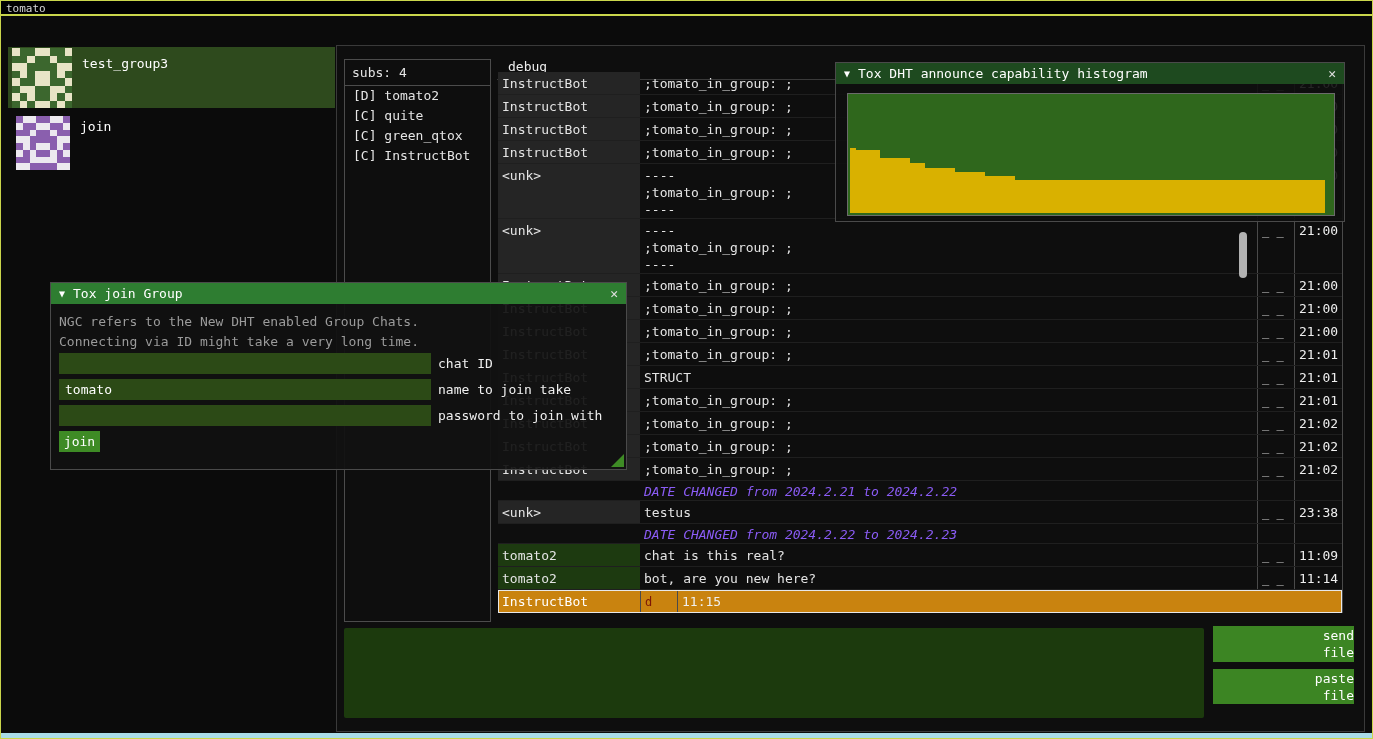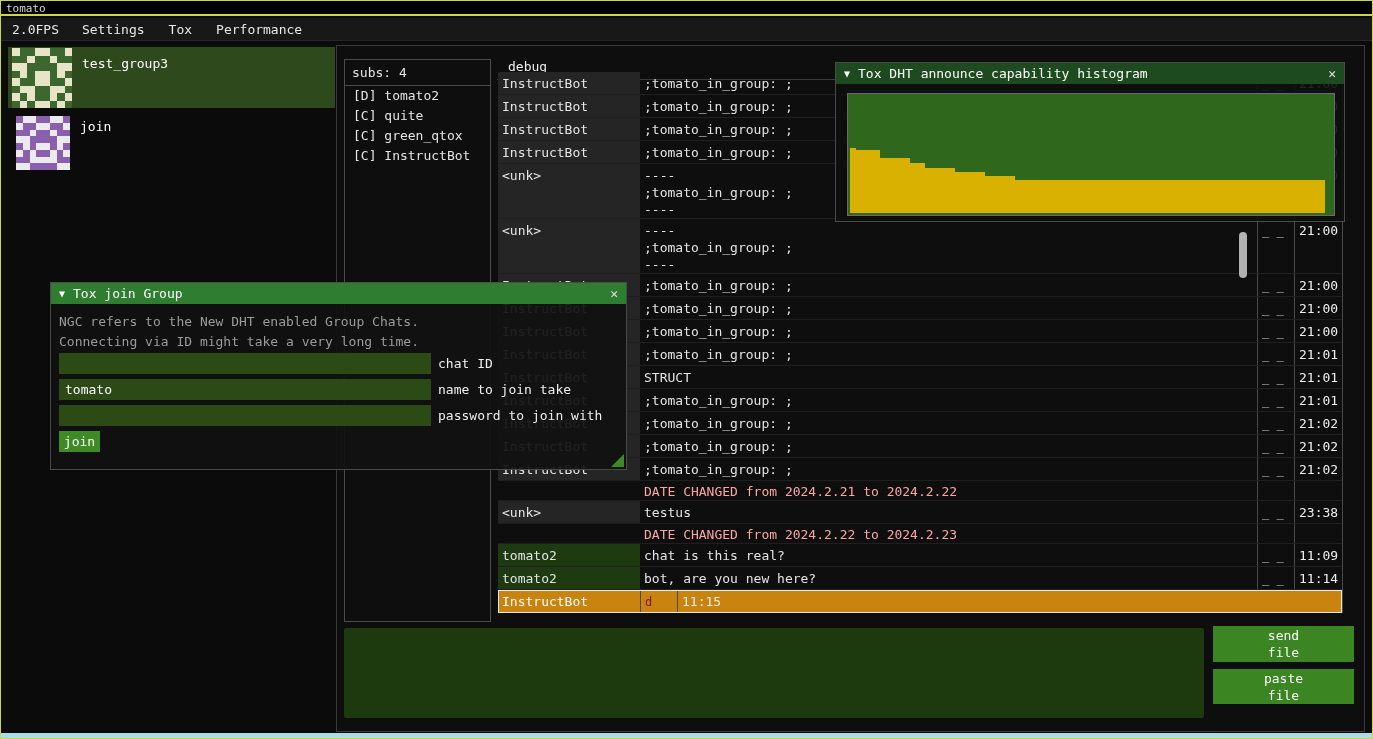--- a/index.html
+++ b/index.html
@@ -35,28 +35,28 @@
   .msg-row{display:flex;height:23px;border-bottom:1px solid #1f1f1f;box-sizing:border-box;font-size:13px;}
   .msg-row.multi{height:55px;}
   .msg-row.date{height:20px;}
   .cell{box-sizing:border-box;padding:3px 4px 0 4px;overflow:hidden;white-space:pre-line;line-height:17px;}
   .c-name{width:142px;}
   .c-text{width:617px;}
   .c-flags{width:37px;border-left:1px solid #4a4a4a;color:#cfcfcf;font-size:12px;padding-top:4px;}
   .c-time{width:48px;border-left:1px solid #4a4a4a;color:#efefef;}
   .c-name.bot{background:#252525;}
   .c-name.green{background:#1d3a10;}
-  .msg-row.date .c-text{color:#fca5a5;padding-top:2px;}
+  .msg-row.date .c-text{color:#8b5cf6;padding-top:2px;font-style:italic;}
   .msg-row.hl{background:#c9830f;outline:1px solid #e8e8e8;outline-offset:-1px;color:#fff;}
   .msg-row.hl .c-name{background:transparent;color:#fff;}
   .msg-row.hl .c-flags{color:#7c1606;}
   .chat-scrollbar{position:absolute;left:902px;top:186px;width:8px;height:46px;background:#b2b2b2;border-radius:4px;cursor:pointer;}
   .composer{position:absolute;left:7px;top:582px;width:860px;height:90px;background:#1c3a0d;border-radius:2px;cursor:text;}
   .filebtn{position:absolute;left:876px;width:141px;background:#3c8523;color:#fff;border:none;
-           font-family:inherit;font-size:13px;line-height:1.3;white-space:pre-line;text-align:center;cursor:pointer;padding:2px 0;}
+           font-family:inherit;font-size:13px;line-height:1.3;white-space:pre-line;text-align:right;cursor:pointer;padding:2px 0;}
   .filebtn.send{top:580px;height:36px;}
   .filebtn.paste{top:623px;height:35px;}
   
   .float-window{position:absolute;border:1px solid #4a4a4a;box-sizing:border-box;}
   .float-title{height:21px;display:flex;align-items:center;padding:0 8px;font-size:13px;color:#fff;}
   .collapse{margin-right:8px;font-size:10px;cursor:pointer;}
   .closex{margin-left:auto;color:#e0e0e0;font-size:13px;cursor:pointer;}
   .join-window{left:50px;top:282px;width:577px;height:188px;background:rgba(17,17,17,0.93);}
   .join-title{background:#2e7d31;}
   .join-info{position:absolute;left:8px;color:#9b9b9b;font-size:13px;}
@@ -77,26 +77,20 @@
 </style>
 </head>
 <body>
 
 <div class="page">
 
   <div class="titlebar">
     <span>tomato</span>
   </div>
 
-  <div class="menubar">
-    <span class="fps">2.0FPS</span>
-    <span class="menu-item">Settings</span>
-    <span class="menu-item">Tox</span>
-    <span class="menu-item">Performance</span>
-  </div>
 
   <div class="roster-row first selected">
     <div class="avatar" id="avatar-0">
         <div style="background: rgb(232, 228, 198);"></div>
         <div style="background: rgb(60, 103, 46);"></div>
         <div style="background: rgb(60, 103, 46);"></div>
         <div style="background: rgb(232, 228, 198);"></div>
         <div style="background: rgb(232, 228, 198);"></div>
         <div style="background: rgb(60, 103, 46);"></div>
         <div style="background: rgb(60, 103, 46);"></div>

